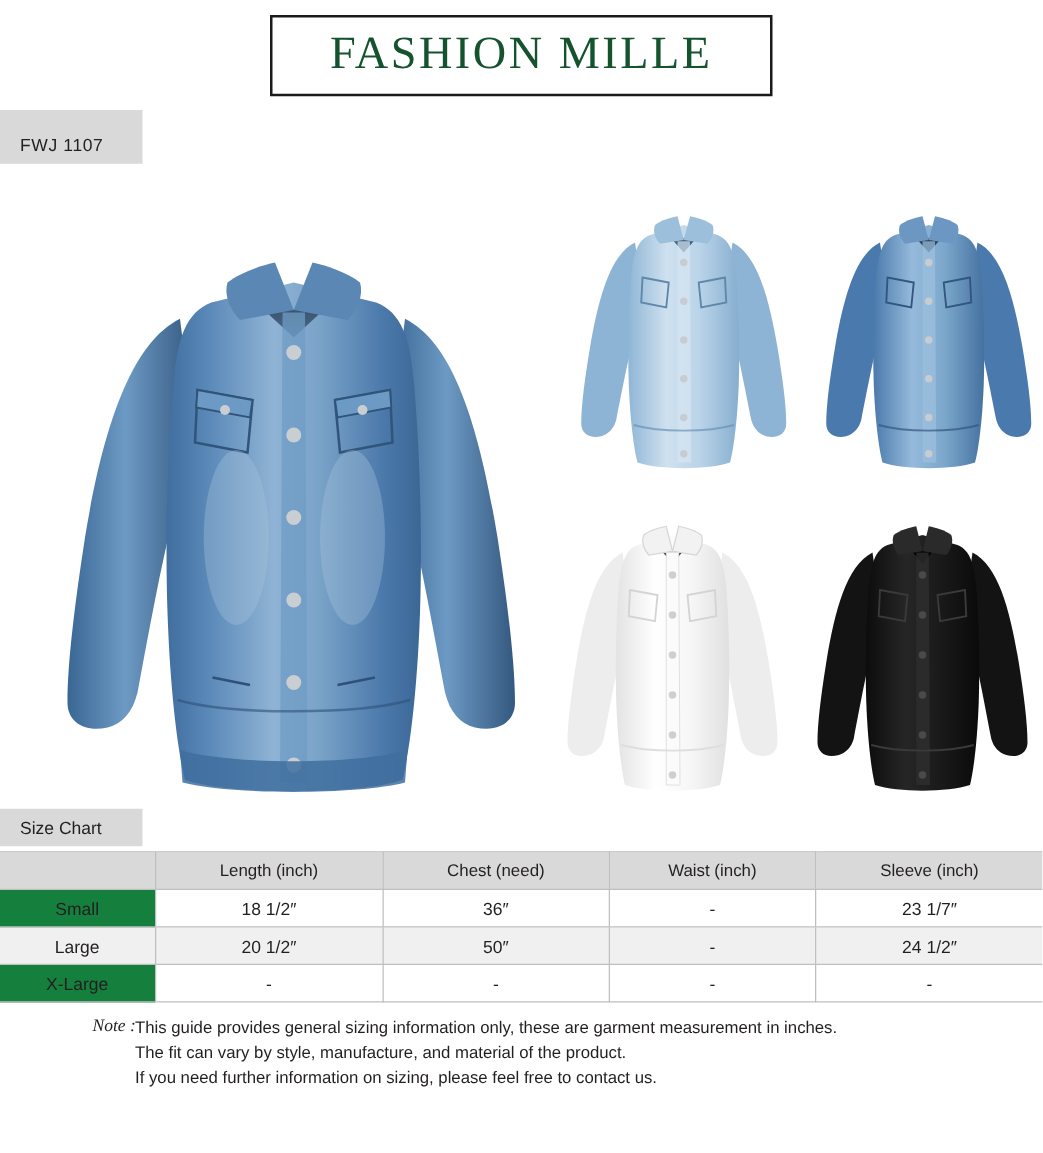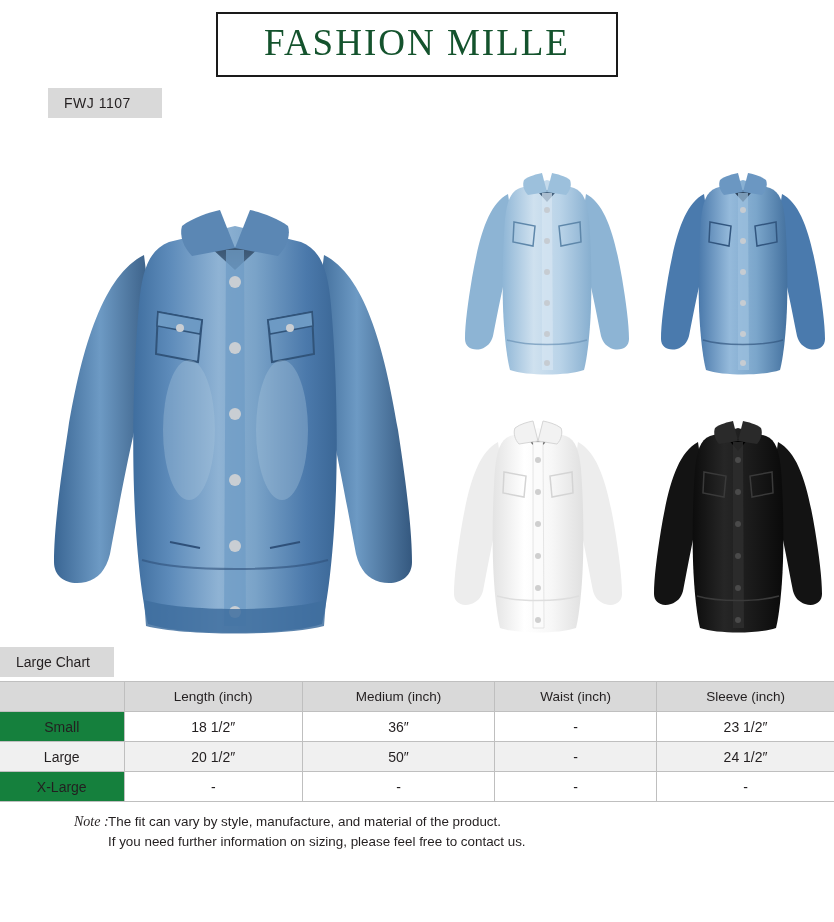--- a/index.html
+++ b/index.html
@@ -42,24 +42,23 @@
     height: 36px;
     position: relative;
   }
   .code-tab {
     position: absolute;
     left: 0;
     top: 0;
     background: #d9d9d9;
     color: #231f20;
     font-size: 14px;
-    padding: 7px 18px 7px 16px;
+    padding: 20px 18px 7px 16px;
     letter-spacing: 0.5px;
     min-width: 114px;
-    margin-left: 48px;
   }
 
   
   .gallery {
     position: relative;
     width: 834px;
     height: 515px;
   }
   .hero {
     position: absolute;
@@ -344,40 +343,40 @@
       <circle cx="98" cy="238" r="3" fill="#4a4a4a"></circle>
       <path d="M64,90 L86,94 L84,115 L63,111 Z" fill="none" stroke="#3a3a3a" stroke-width="1.5"></path>
       <path d="M132,90 L110,94 L112,115 L133,111 Z" fill="none" stroke="#3a3a3a" stroke-width="1.5"></path>
       <path d="M57,214 C78,220 118,220 139,214" fill="none" stroke="#3a3a3a" stroke-width="1.5"></path>
     </svg>
   </div>
 
 </div>
 
 <div class="sizechart-tab-row">
-  <div class="sizechart-tab">Large Chart</div>
+  <div class="sizechart-tab">Size Chart</div>
 </div>
 
 <table class="size-table">
   <thead>
     <tr>
       <th class="corner"></th>
       <th>Length (inch)</th>
-      <th>Medium (inch)</th>
+      <th>Chest (need)</th>
       <th>Waist (inch)</th>
       <th>Sleeve (inch)</th>
     </tr>
   </thead>
   <tbody>
     <tr>
       <td>Small</td>
       <td>18  1/2″</td>
       <td>36″</td>
       <td>-</td>
-      <td>23  1/2″</td>
+      <td>23  1/7″</td>
     </tr>
     <tr>
       <td>Large</td>
       <td>20  1/2″</td>
       <td>50″</td>
       <td>-</td>
       <td>24  1/2″</td>
     </tr>
     <tr>
       <td>X-Large</td>
@@ -385,16 +384,17 @@
       <td>-</td>
       <td>-</td>
       <td>-</td>
     </tr>
   </tbody>
 </table>
 
 <div class="note">
   <span class="note-label">Note :</span>
   <div class="note-lines">
+    <div class="note-line">This guide provides general sizing information only, these are garment measurement in inches.</div>
     <div class="note-line">The fit can vary by style, manufacture, and material of the product.</div>
     <div class="note-line">If you need further information on sizing, please feel free to contact us.</div>
   </div>
 </div>
 
 </body></html>

